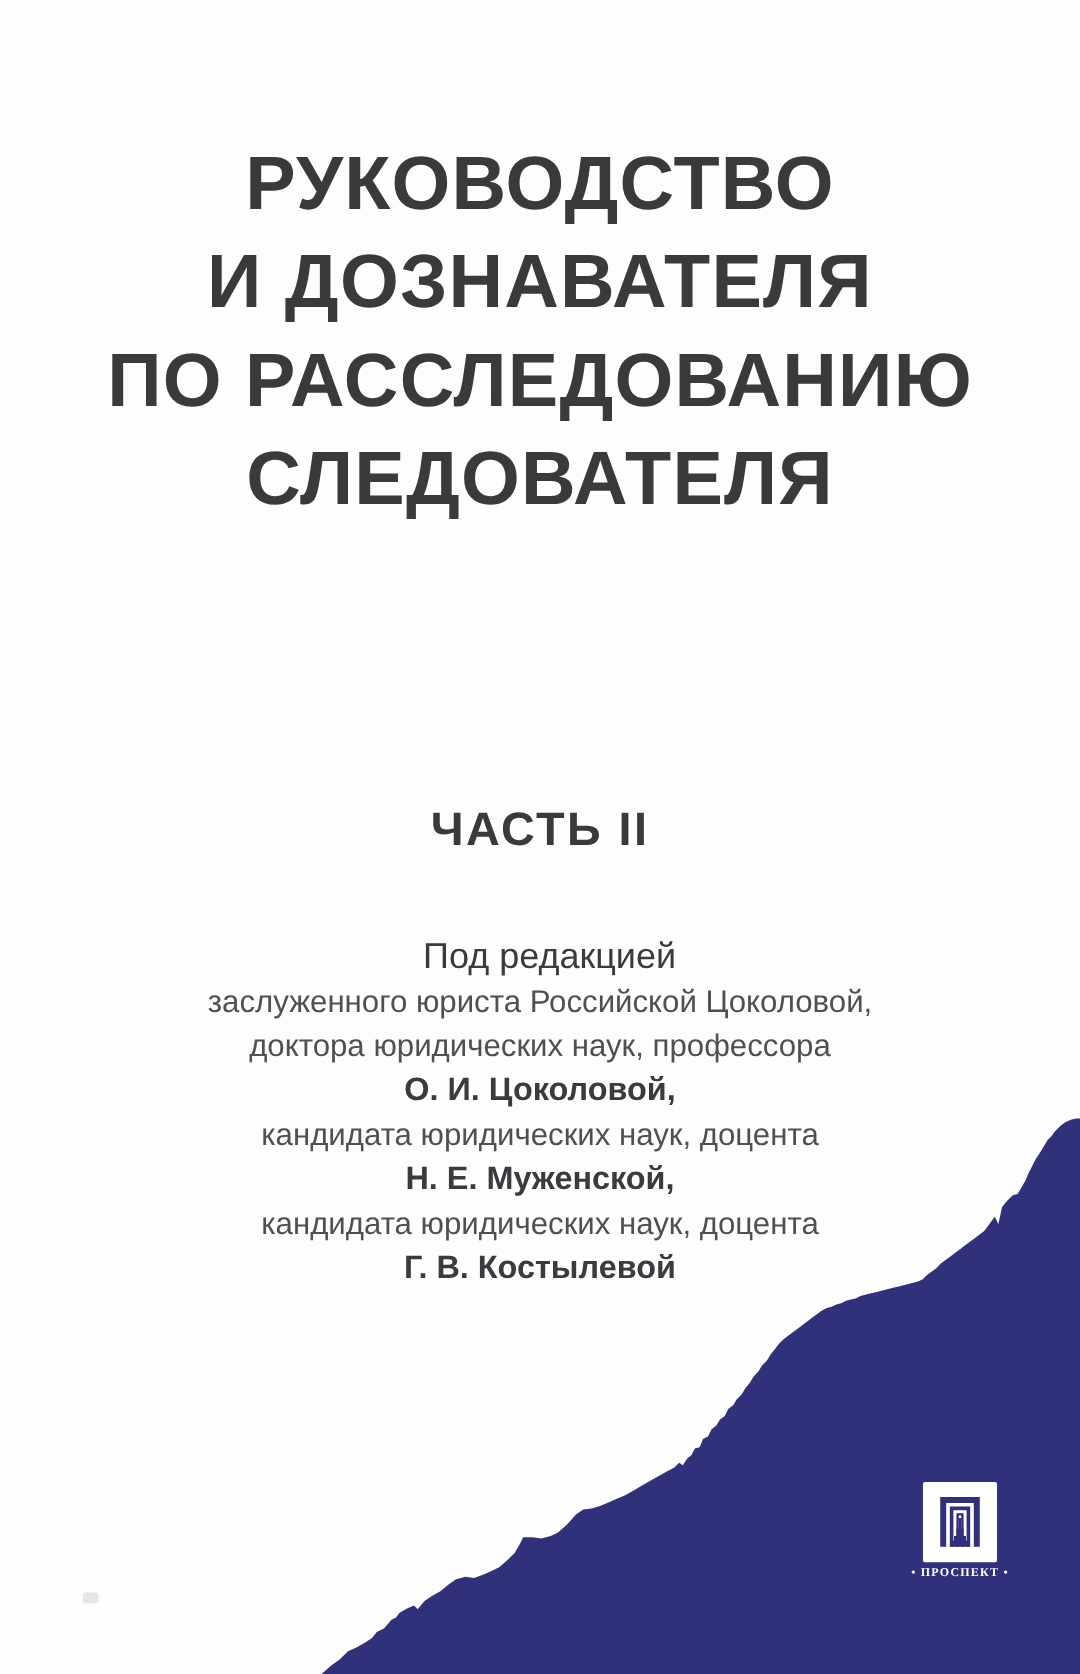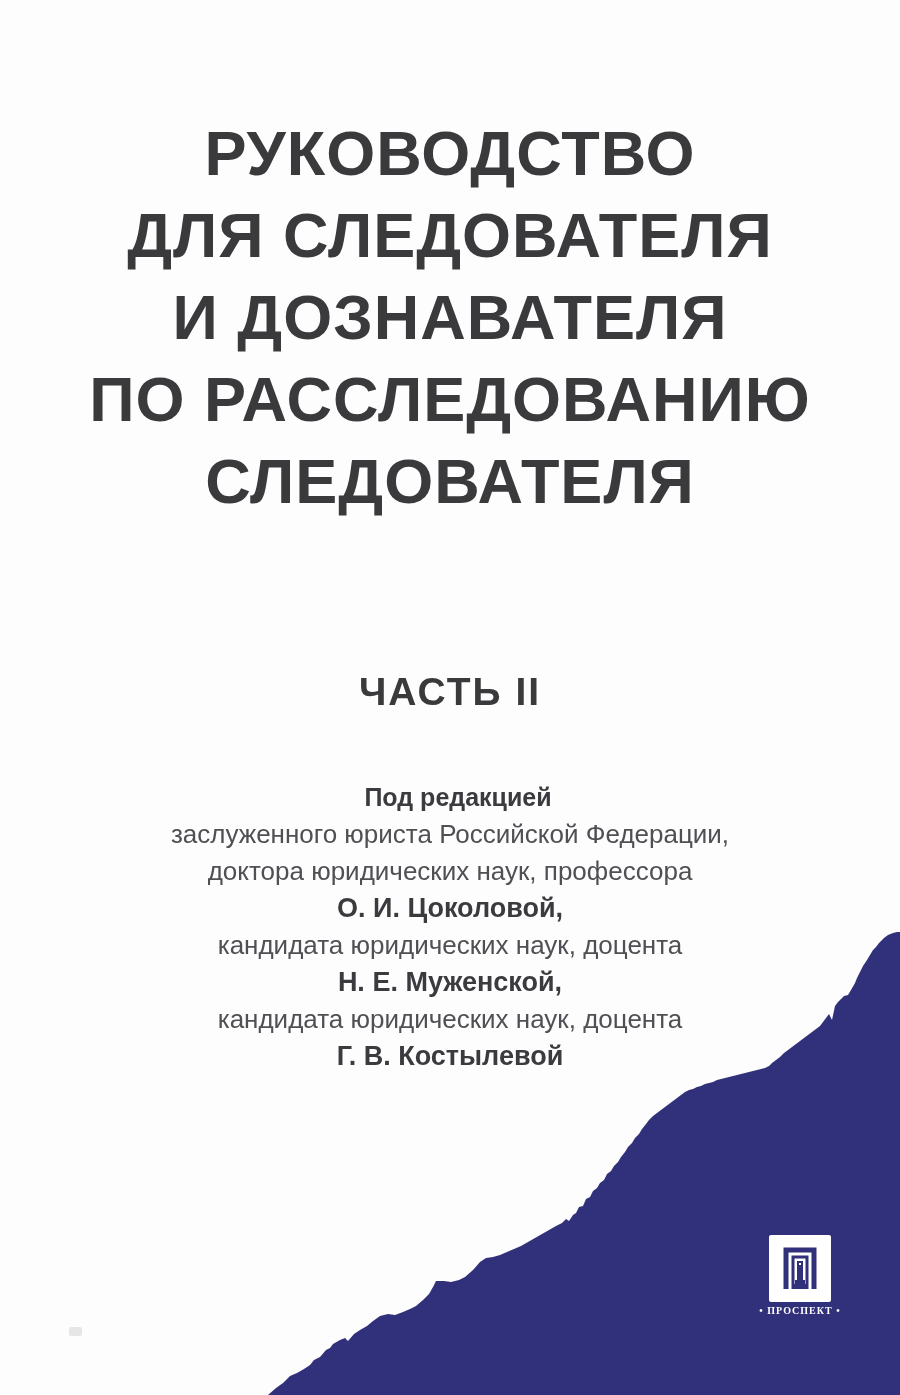--- a/index.html
+++ b/index.html
@@ -51,23 +51,23 @@
     font-size: 26px;
     line-height: 37px;
     white-space: nowrap;
   }
   .editors .line.bold {
     font-weight: bold;
     color: #3a3a3f;
     font-size: 27px;
   }
   .editors .heading {
-    font-weight: bold;
+    font-weight: normal;
     color: #3a3a3f;
-    font-size: 25px;
+    font-size: 30px;
     line-height: 37px;
     padding-left: 16px;
   }
 
   
   .mountain-svg {
     position: absolute;
     left: 0; top: 0;
     z-index: 1;
     display: block;
@@ -123,31 +123,30 @@
     749,1072 753,1071 757,1070 761,1069 765,1068 769,1066 772,1063 776,1060
     780,1057 784,1053 788,1050 792,1047 796,1044 800,1041 804,1038 808,1035
     812,1032 816,1029 820,1026 823,1022 826,1018 829,1014 832,1020 835,1006
     838,1002 841,999 844,996 848,995 851,990 855,983 857,978 860,972 863,966
     867,960 870,955 873,950 876,947 879,943 884,938 888,935 893,933 897,932
     900,932 900,1395"></polygon>
 </svg>
 
 <div class="title-block">
   <div class="title-line">РУКОВОДСТВО</div>
-  <div class="title-line">ДЛЯ СЛЕДОВАТЕЛЯ</div>
   <div class="title-line">И ДОЗНАВАТЕЛЯ</div>
   <div class="title-line">ПО РАССЛЕДОВАНИЮ</div>
   <div class="title-line">СЛЕДОВАТЕЛЯ</div>
 </div>
 
 <div class="part-label">ЧАСТЬ II</div>
 
 <div class="editors">
   <div class="heading">Под редакцией</div>
-  <div class="line">заслуженного юриста Российской Федерации,</div>
+  <div class="line">заслуженного юриста Российской Цоколовой,</div>
   <div class="line">доктора юридических наук, профессора</div>
   <div class="line bold">О. И. Цоколовой,</div>
   <div class="line">кандидата юридических наук, доцента</div>
   <div class="line bold">Н. Е. Муженской,</div>
   <div class="line">кандидата юридических наук, доцента</div>
   <div class="line bold">Г. В. Костылевой</div>
 </div>
 
 <div class="publisher-logo">
   <svg width="62" height="67" viewBox="0 0 62 67">

